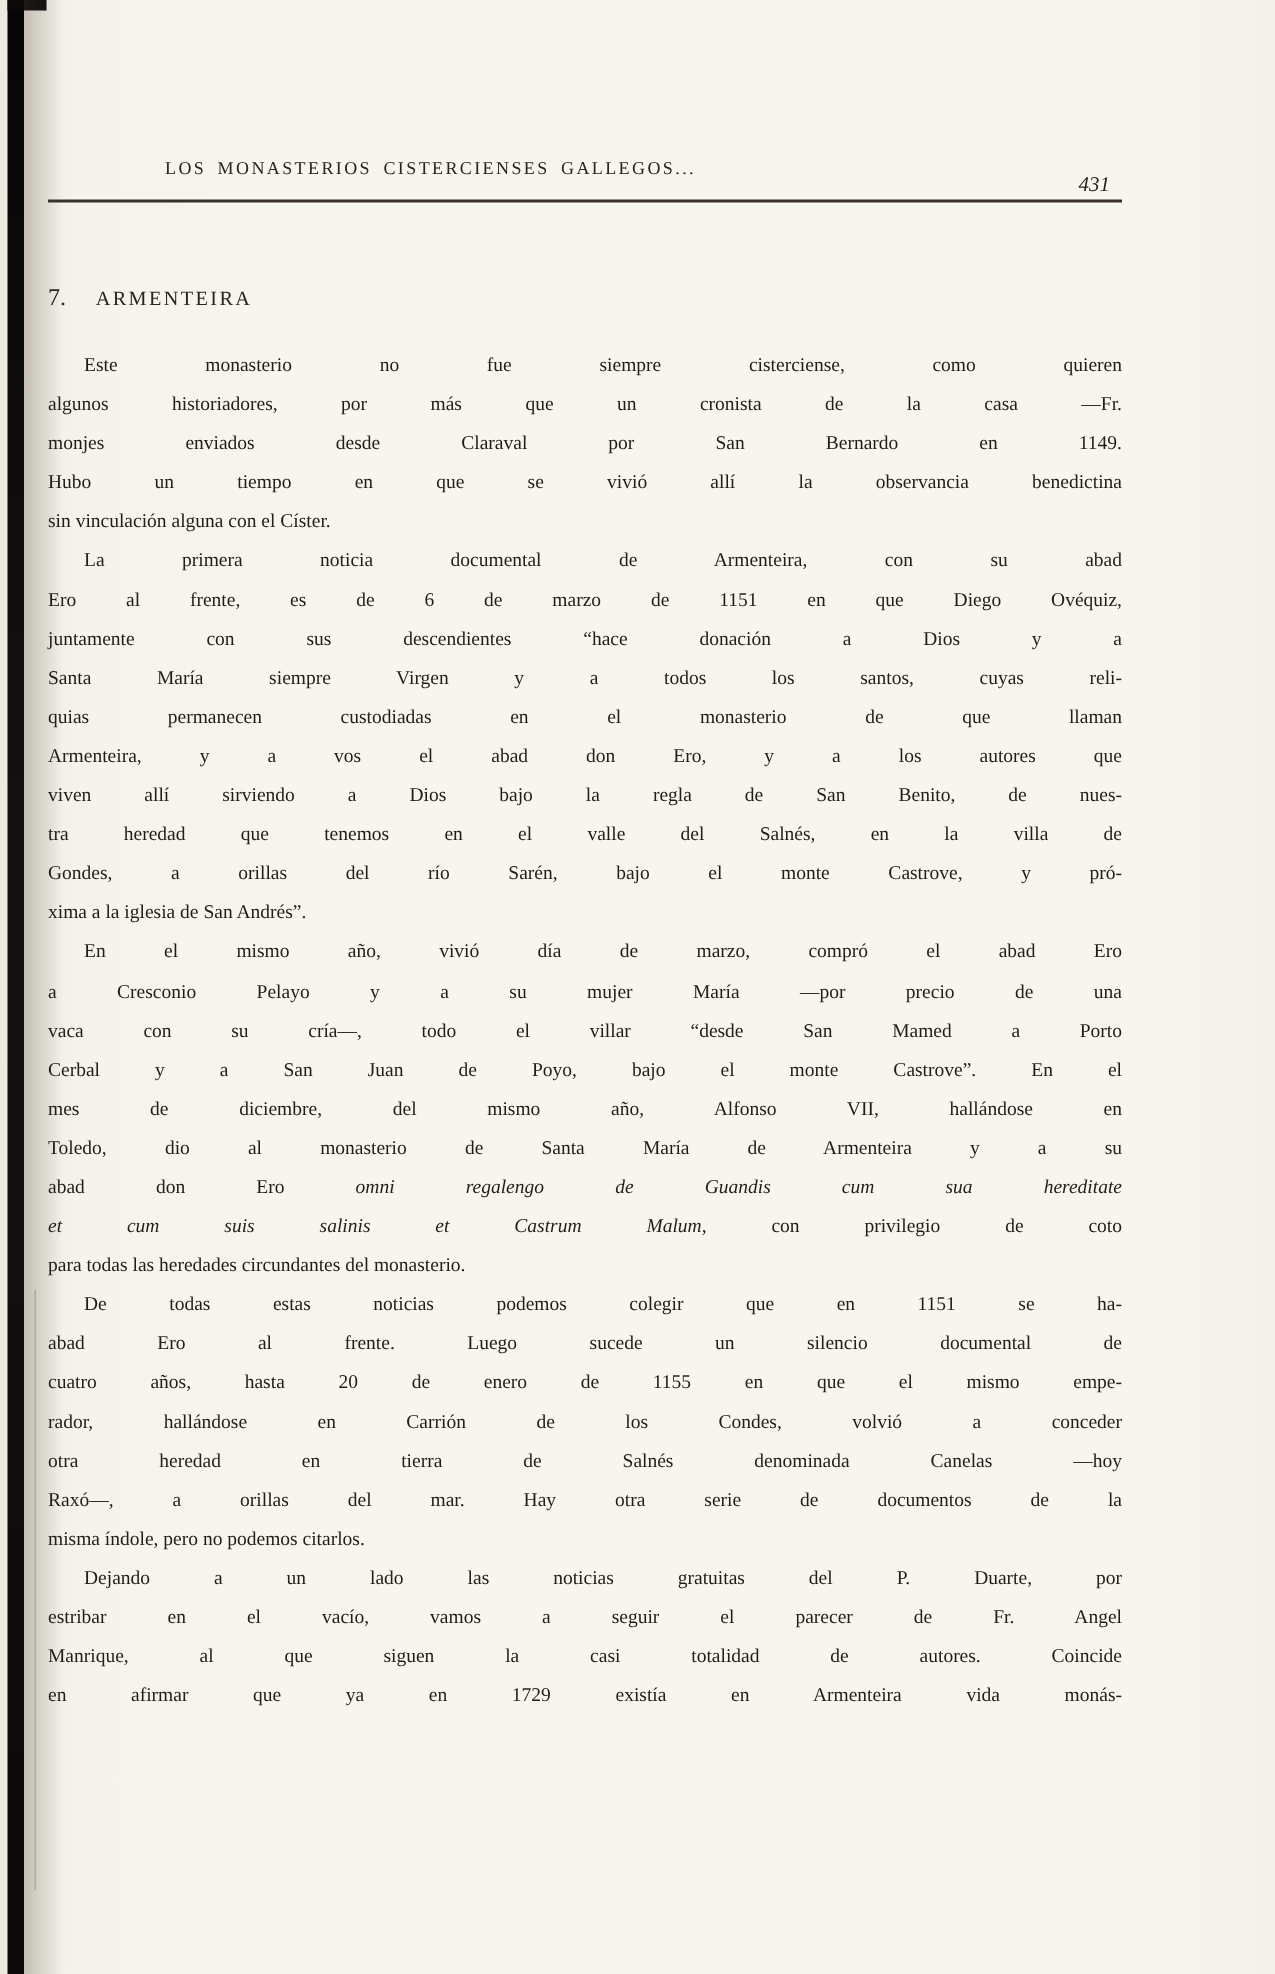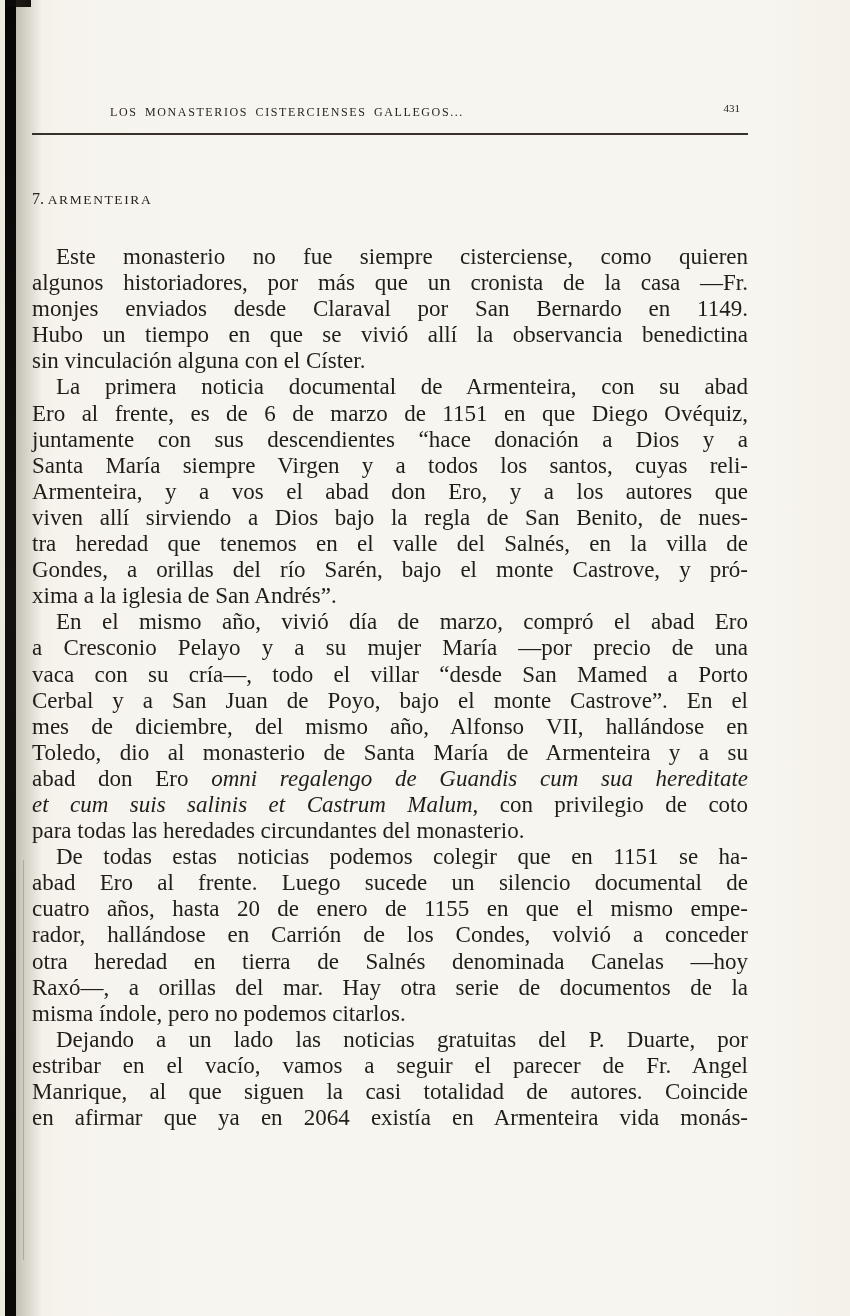--- a/index.html
+++ b/index.html
@@ -71,23 +71,24 @@
     left: 78px;
     top: 3px;
     font-size: 12px;
     letter-spacing: 1.6px;
     word-spacing: 3px;
     color: #29241e;
   }
   .page-number {
     position: absolute;
     right: 8px;
-    top: 0;
-    font-size: 11px;
+    top: 14px;
+    font-size: 14px;
     color: #29241e;
+    font-style: italic;
   }
   .header-rule {
     position: absolute;
     top: 133px;
     left: 0;
     width: 100%;
     height: 2px;
     background: #38312a;
   }
   .section-heading {
@@ -96,29 +97,30 @@
     left: 0;
     font-size: 15px;
     color: #29241e;
   }
   .section-number {
     display: inline-block;
     font-size: 16px;
   }
   .section-title {
     display: inline-block;
+    margin-left: 16px;
     font-size: 13.5px;
     letter-spacing: 1.6px;
   }
   .body-text {
     position: absolute;
-    top: 244px;
+    top: 230px;
     left: 0;
     width: 716px;
-    font-size: 23px;
+    font-size: 13px;
     line-height: 26.1px;
     color: #211d18;
   }
   .para {
     margin: 0;
   }
   .line {
     text-align: justify;
     text-align-last: justify;
   }
@@ -161,20 +163,21 @@
           <div class="line"><span>algunos historiadores, por más que un cronista de la casa —Fr.</span></div>
           <div class="line"><span>monjes enviados desde Claraval por San Bernardo en 1149.</span></div>
           <div class="line"><span>Hubo un tiempo en que se vivió allí la observancia benedictina</span></div>
           <div class="line end"><span>sin vinculación alguna con el Císter.</span></div>
         </div>
         <div class="para">
           <div class="line first"><span>La primera noticia documental de Armenteira, con su abad</span></div>
           <div class="line"><span>Ero al frente, es de 6 de marzo de 1151 en que Diego Ovéquiz,</span></div>
           <div class="line"><span>juntamente con sus descendientes “hace donación a Dios y a</span></div>
           <div class="line"><span>Santa María siempre Virgen y a todos los santos, cuyas reli-</span></div>
+          <div class="line"><span>quias permanecen custodiadas en el monasterio de que llaman</span></div>
           <div class="line"><span>Armenteira, y a vos el abad don Ero, y a los autores que</span></div>
           <div class="line"><span>viven allí sirviendo a Dios bajo la regla de San Benito, de nues-</span></div>
           <div class="line"><span>tra heredad que tenemos en el valle del Salnés, en la villa de</span></div>
           <div class="line"><span>Gondes, a orillas del río Sarén, bajo el monte Castrove, y pró-</span></div>
           <div class="line end"><span>xima a la iglesia de San Andrés”.</span></div>
         </div>
         <div class="para">
           <div class="line first"><span>En el mismo año, vivió día de marzo, compró el abad Ero</span></div>
           <div class="line"><span>a Cresconio Pelayo y a su mujer María —por precio de una</span></div>
           <div class="line"><span>vaca con su cría—, todo el villar “desde San Mamed a Porto</span></div>
@@ -191,18 +194,18 @@
           <div class="line"><span>cuatro años, hasta 20 de enero de 1155 en que el mismo empe-</span></div>
           <div class="line"><span>rador, hallándose en Carrión de los Condes, volvió a conceder</span></div>
           <div class="line"><span>otra heredad en tierra de Salnés denominada Canelas —hoy</span></div>
           <div class="line"><span>Raxó—, a orillas del mar. Hay otra serie de documentos de la</span></div>
           <div class="line end"><span>misma índole, pero no podemos citarlos.</span></div>
         </div>
         <div class="para">
           <div class="line first"><span>Dejando a un lado las noticias gratuitas del P. Duarte, por</span></div>
           <div class="line"><span>estribar en el vacío, vamos a seguir el parecer de Fr. Angel</span></div>
           <div class="line"><span>Manrique, al que siguen la casi totalidad de autores. Coincide</span></div>
-          <div class="line"><span>en afirmar que ya en 2064 existía en Armenteira vida monás-</span></div>
+          <div class="line"><span>en afirmar que ya en 1729 existía en Armenteira vida monás-</span></div>
         </div>
       </div>
 
   </div>
 </div>
 
 </body></html>

